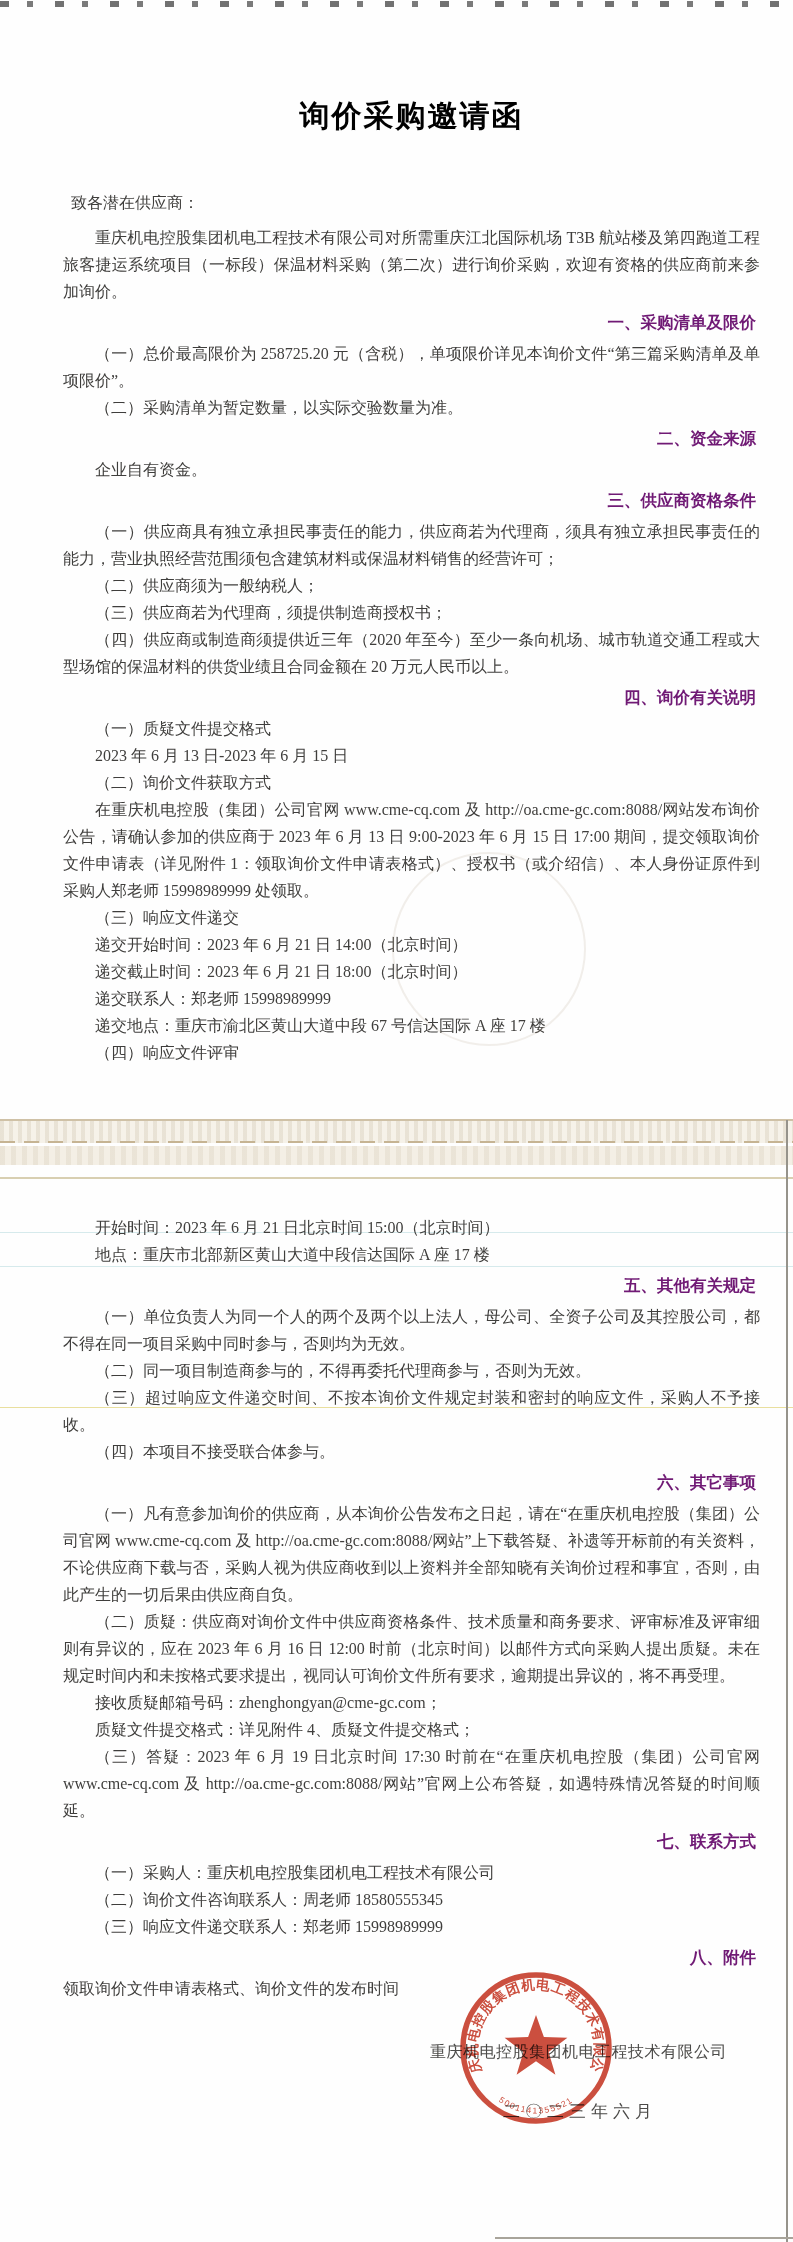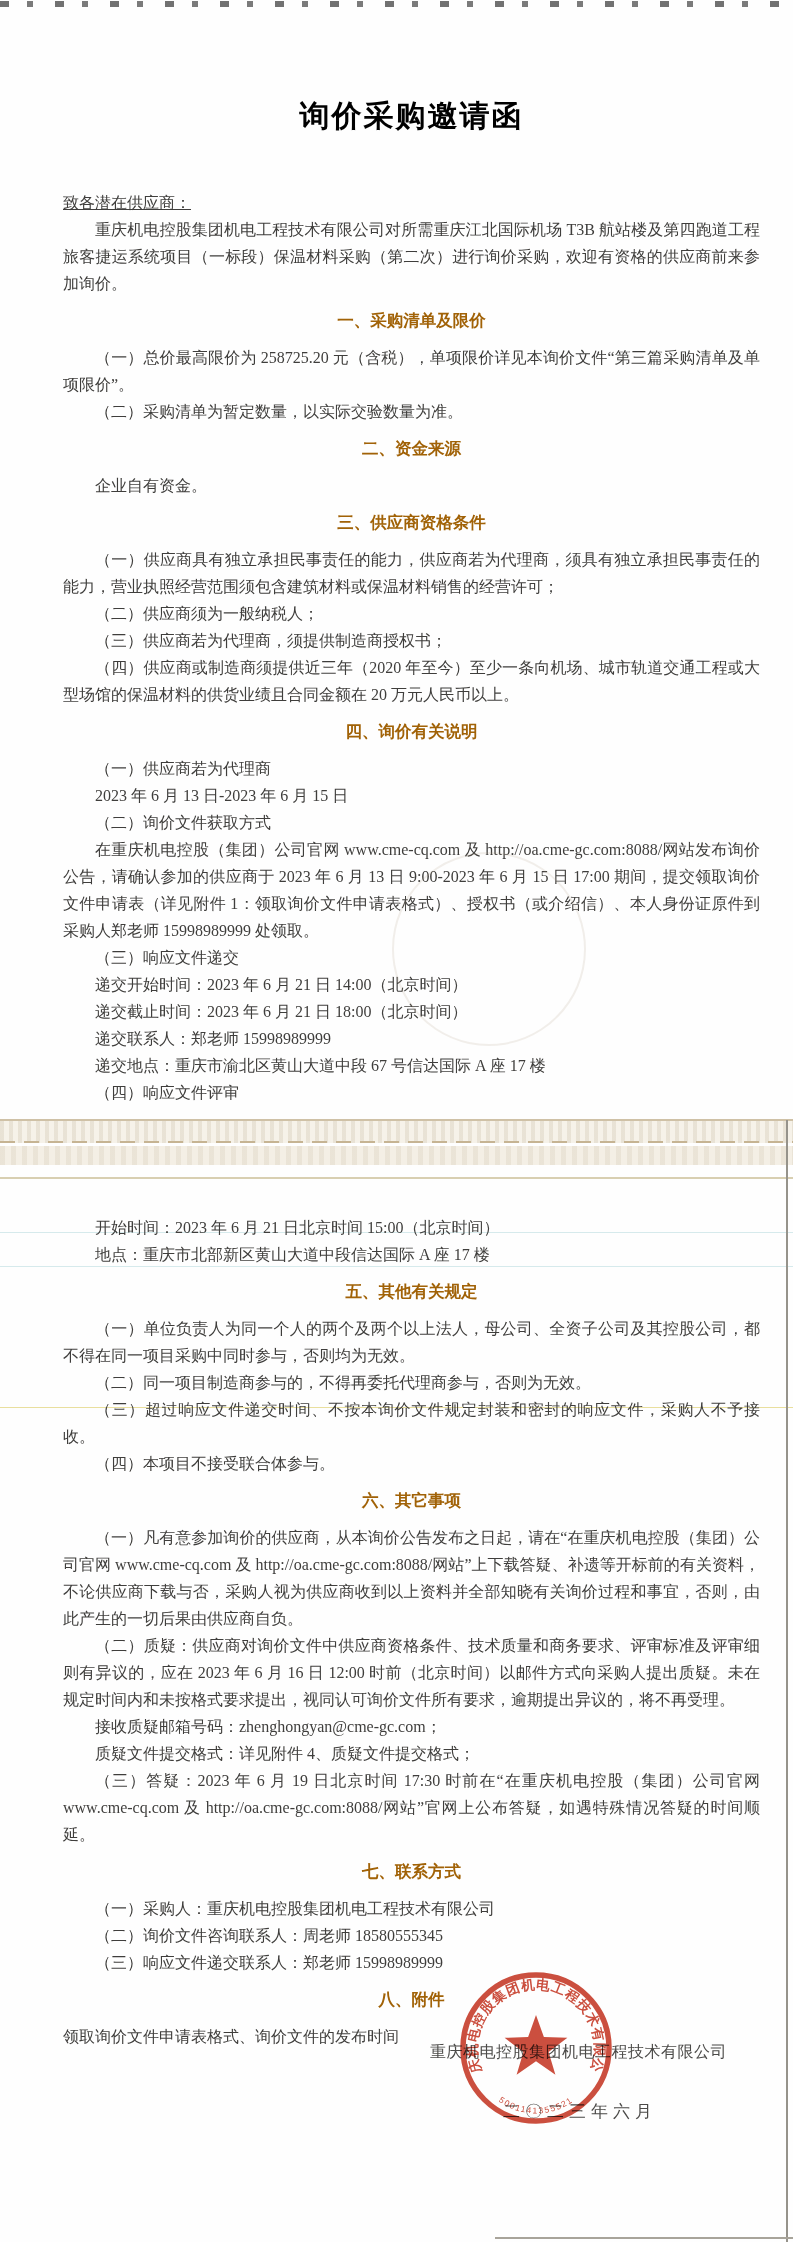--- a/index.html
+++ b/index.html
@@ -10,26 +10,26 @@
     color:#3f3e3c;
   }
   .page{position:absolute;left:0;width:793px;box-sizing:border-box;
     padding-left:63px;padding-right:33px;}
   #page1{top:0;padding-top:95px;}
   #page2{top:1214px;padding-top:0;}
   .doc-title{
     text-align:center;font-size:30px;font-weight:bold;color:#000000;
     letter-spacing:2px;line-height:42px;margin:0 0 52px 0;
   }
-  .salutation{font-size:16px;line-height:27px;margin:0;text-decoration:underline;}
+  .salutation{font-size:16px;line-height:27px;margin:8px;}
   p.para{font-size:16px;line-height:27px;margin:0;text-align:justify;
     text-indent:2em;}
   p.para.noindent{text-indent:0;}
-  h2.sec-h{font-size:16.5px;line-height:27px;margin:10px;font-weight:bold;
-    color:#a16207;text-align:center;}
+  h2.sec-h{font-size:16.5px;line-height:27px;margin:4px;font-weight:bold;
+    color:#701a75;text-align:right;}
   
   .top-dashes{position:absolute;top:1px;left:0;width:100%;height:6px;
     background:repeating-linear-gradient(90deg,#4e4e4e 0 9px,transparent 9px 27px,
       #5a5a5a 27px 33px,transparent 33px 55px);opacity:.8;}
   .band{position:absolute;left:0;width:793px;}
   .band-edge1{top:1119px;height:2px;background:#cfc1a6;}
   .band-noise1{top:1121px;height:22px;background:#f6f2e9;
     background-image:repeating-linear-gradient(90deg,rgba(198,186,162,.28) 0 4px,transparent 4px 9px);}
   .band-dash{top:1141px;height:2px;
     background:repeating-linear-gradient(90deg,#c6b493 0 15px,transparent 15px 24px);}
@@ -67,21 +67,21 @@
   <h2 class="sec-h">二、资金来源</h2>
   <p class="para">企业自有资金。</p>
 
   <h2 class="sec-h">三、供应商资格条件</h2>
   <p class="para">（一）供应商具有独立承担民事责任的能力，供应商若为代理商，须具有独立承担民事责任的能力，营业执照经营范围须包含建筑材料或保温材料销售的经营许可；</p>
   <p class="para">（二）供应商须为一般纳税人；</p>
   <p class="para">（三）供应商若为代理商，须提供制造商授权书；</p>
   <p class="para">（四）供应商或制造商须提供近三年（2020 年至今）至少一条向机场、城市轨道交通工程或大型场馆的保温材料的供货业绩且合同金额在 20 万元人民币以上。</p>
 
   <h2 class="sec-h">四、询价有关说明</h2>
-  <p class="para">（一）供应商若为代理商</p>
+  <p class="para">（一）质疑文件提交格式</p>
   <p class="para">2023 年 6 月 13 日-2023 年 6 月 15 日</p>
   <p class="para">（二）询价文件获取方式</p>
   <p class="para">在重庆机电控股（集团）公司官网 www.cme-cq.com 及 http://oa.cme-gc.com:8088/网站发布询价公告，请确认参加的供应商于 2023 年 6 月 13 日 9:00-2023 年 6 月 15 日 17:00 期间，提交领取询价文件申请表（详见附件 1：领取询价文件申请表格式）、授权书（或介绍信）、本人身份证原件到采购人郑老师 15998989999 处领取。</p>
   <p class="para">（三）响应文件递交</p>
   <p class="para">递交开始时间：2023 年 6 月 21 日 14:00（北京时间）</p>
   <p class="para">递交截止时间：2023 年 6 月 21 日 18:00（北京时间）</p>
   <p class="para">递交联系人：郑老师 15998989999</p>
   <p class="para">递交地点：重庆市渝北区黄山大道中段 67 号信达国际 A 座 17 楼</p>
   <p class="para">（四）响应文件评审</p>
 </div>

